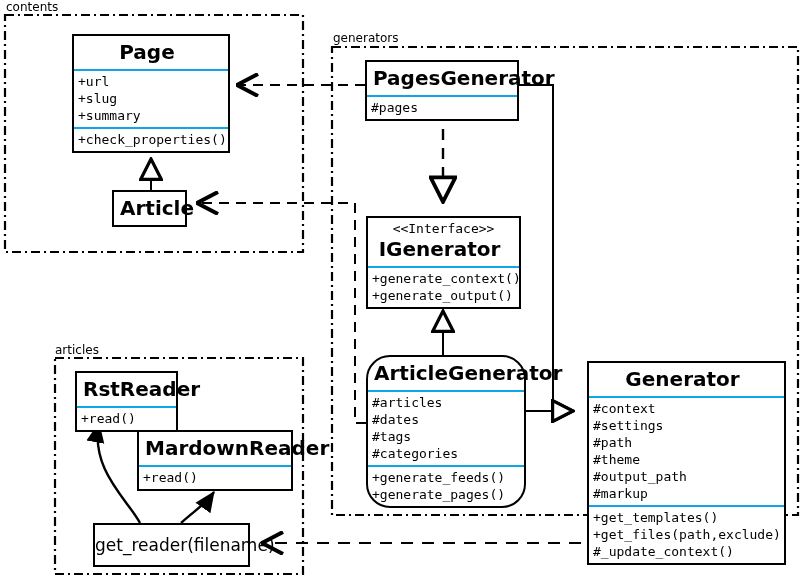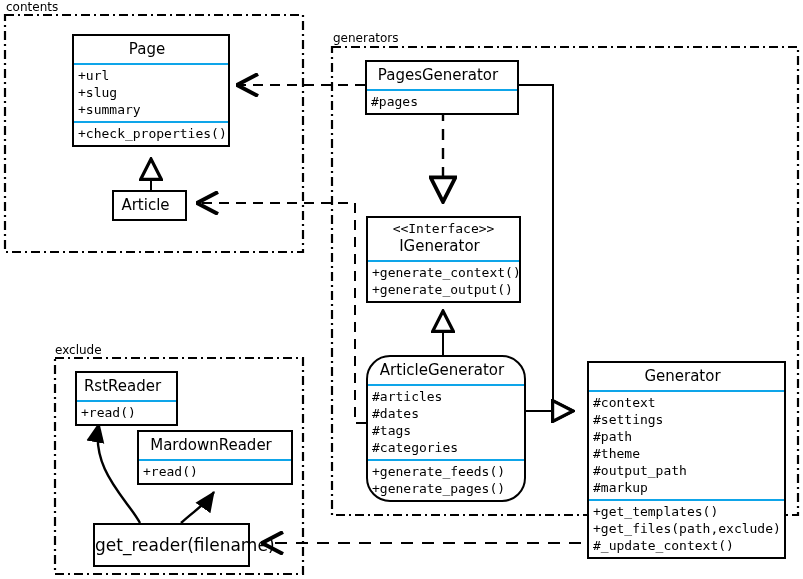--- a/index.html
+++ b/index.html
@@ -17,21 +17,21 @@
     font-family:"DejaVu Sans","Liberation Sans",sans-serif;
     color:#000;background:#fff;padding:0 2px;white-space:nowrap;
   }
 
   
   .uml{
     position:absolute;background:#fff;border:2px solid #000;
     box-sizing:border-box;
   }
   .uml .name{
-    text-align:center;font-weight:normal;font-size:15px;
+    text-align:center;font-weight:bold;font-size:20px;
     font-family:"DejaVu Sans","Liberation Sans",sans-serif;
     padding:4px 14px 5px 6px;white-space:nowrap;
   }
   .uml .stereo{
     text-align:center;font-size:13px;font-weight:normal;
     font-family:"DejaVu Sans Mono","Liberation Mono",monospace;
     padding:3px 6px 0 6px;line-height:15px;
   }
   .uml .sep{border-top:2px solid #0ea5e9;}
   .uml .members{
@@ -108,21 +108,21 @@
       <path d="M140,523 C128,500 90,470 99,423" fill="none" stroke="#000" stroke-width="2.4" marker-end="url(#solidArrow)"></path>
     </g>
 
     <g>
       <path d="M181,523 C195,510 205,505 214,492" fill="none" stroke="#000" stroke-width="2.4" marker-end="url(#solidArrow)"></path>
     </g>
   </svg>
 
   <div class="pkg-label" style="left:4px;top:0px;">contents</div>
   <div class="pkg-label" style="left:331px;top:31px;">generators</div>
-  <div class="pkg-label" style="left:53px;top:343px;">exclude</div>
+  <div class="pkg-label" style="left:53px;top:343px;">articles</div>
 
   <div class="uml" style="left:72px;top:34px;width:158px;">
     <div class="name">Page</div>
     <div class="members sep">
       <div>+url</div>
       <div>+slug</div>
       <div>+summary</div>
     </div>
     <div class="members sep">
       <div>+check_properties()</div>

